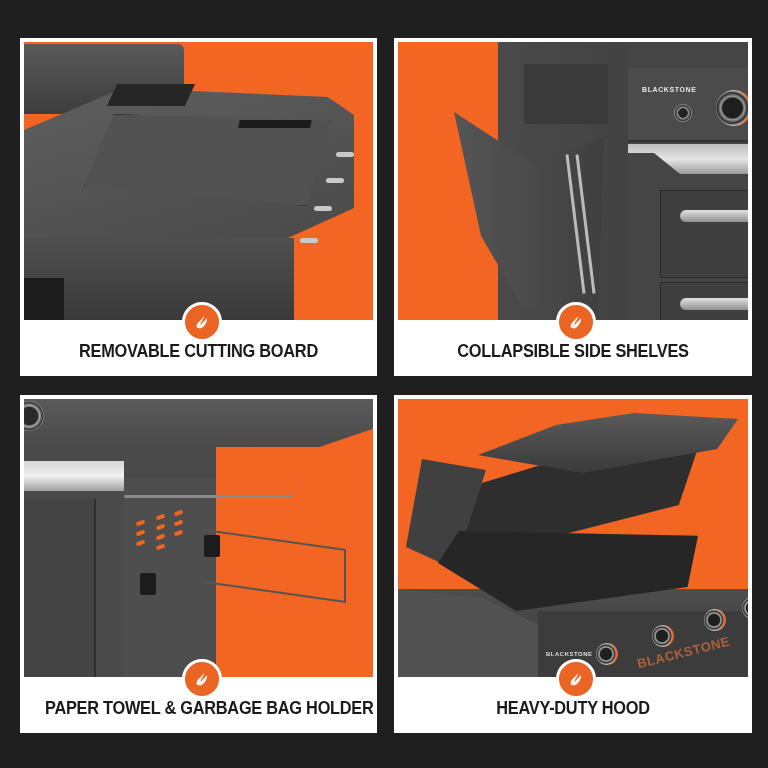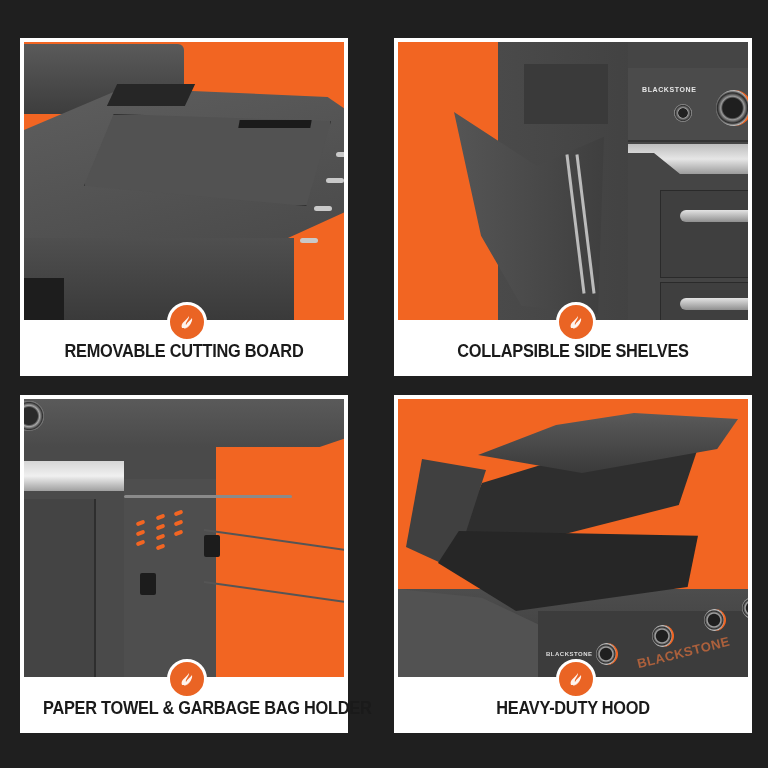--- a/index.html
+++ b/index.html
@@ -4,21 +4,21 @@
   <style>
     html, body { margin: 0; padding: 0; }
     body {
       width: 768px; height: 768px; overflow: hidden;
       background: #1f1f1f;
       position: relative;
       font-family: "Liberation Sans", "DejaVu Sans", sans-serif;
     }
     .panel {
       position: absolute;
-      width: 328px; height: 338px;
+      width: 357px; height: 338px;
       background: #ffffff;
       box-sizing: border-box;
     }
     .panel.tl { left: 20px; top: 38px; }
     .panel.tr { left: 394px; top: 38px; width: 358px; }
     .panel.bl { left: 20px; top: 395px; }
     .panel.br { left: 394px; top: 395px; width: 358px; }
     .scene {
       position: absolute;
       left: 4px; right: 4px; top: 4px;

